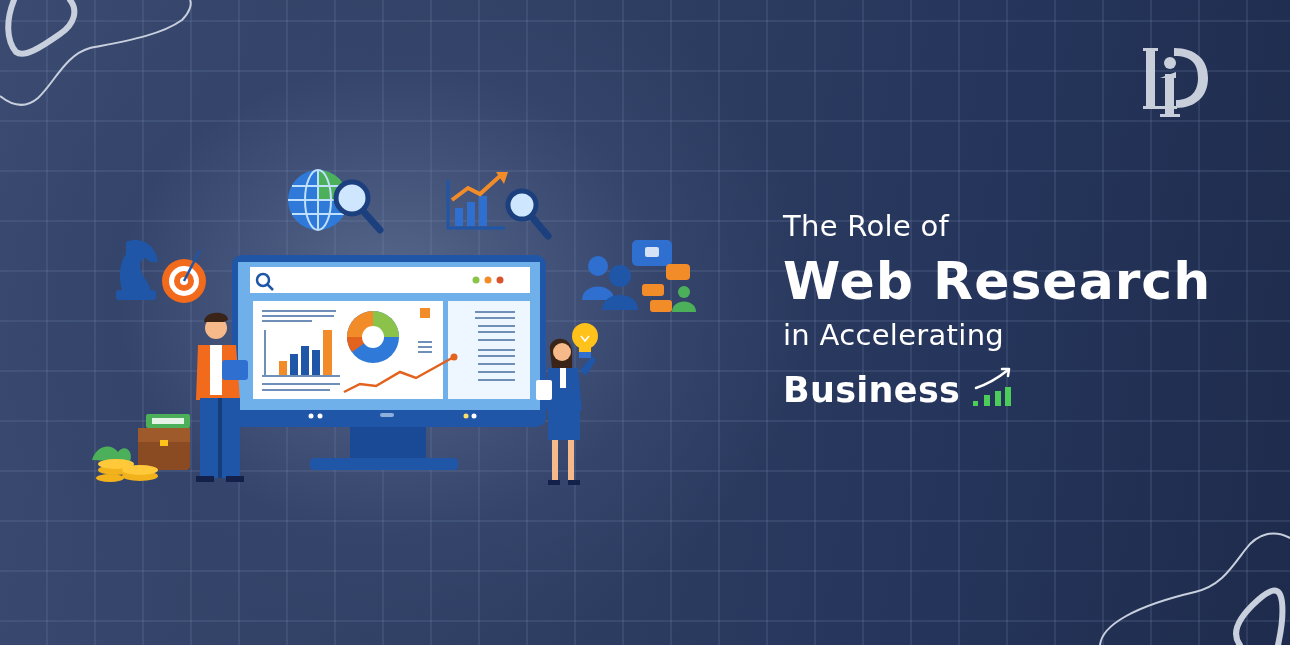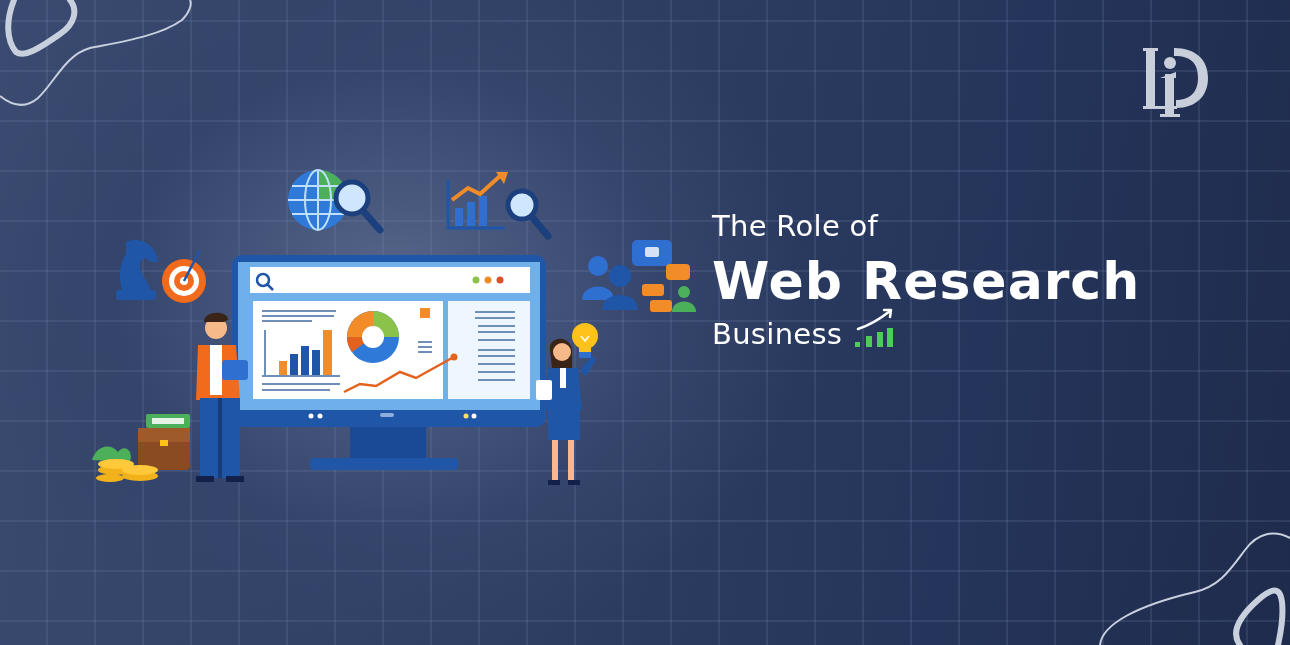--- a/index.html
+++ b/index.html
@@ -5,25 +5,25 @@
   html,body{margin:0;padding:0;}
   body{width:1290px;height:645px;overflow:hidden;font-family:"DejaVu Sans","Liberation Sans",sans-serif;}
   .banner{position:relative;width:1290px;height:645px;overflow:hidden;
     background:radial-gradient(ellipse 420px 360px at 390px 300px,#5a6a8c 0%,#44547a 35%,#34446a 65%,rgba(52,68,106,0) 100%),
                linear-gradient(100deg,#3a4a70 0%,#2e3d62 45%,#25345a 75%,#1e2b4c 100%);}
   .grid{position:absolute;inset:0;
     background-image:linear-gradient(to right,rgba(120,140,180,0.18) 2px,transparent 2px),
                      linear-gradient(to bottom,rgba(120,140,180,0.18) 2px,transparent 2px);
     background-size:48px 50px;background-position:-2px 20px;}
   .deco{position:absolute;}
-  .title-block{position:absolute;left:712px;top:212px;color:#ffffff;}
+  .title-block{position:absolute;left:783px;top:212px;color:#ffffff;}
   .t1{font-size:29px;font-weight:500;letter-spacing:0.3px;line-height:1;margin:0;}
   .t2{font-size:52px;font-weight:700;letter-spacing:1px;line-height:1;margin-top:14px;}
   .t3{font-size:29px;letter-spacing:0.3px;line-height:1;margin-top:14px;}
-  .t4{font-size:29px;letter-spacing:0.3px;line-height:1;display:flex;align-items:flex-end;}
+  .t4{font-size:35px;letter-spacing:0.3px;line-height:1;margin-top:16px;display:flex;align-items:flex-end;font-weight:bold;}
   .growth{margin-left:12px;}
   .logo{position:absolute;left:1140px;top:42px;}
   .illus{position:absolute;left:0;top:0;}
 </style>
 </head>
 <body>
 
 <div class="banner">
   <div class="grid"></div>
 
@@ -203,20 +203,21 @@
       <ellipse cx="116" cy="464" rx="18" ry="5" fill="#ffc93a"></ellipse>
       <ellipse cx="140" cy="476" rx="18" ry="5" fill="#f2b21c"></ellipse>
       <ellipse cx="140" cy="470" rx="18" ry="5" fill="#ffc93a"></ellipse>
       <ellipse cx="110" cy="478" rx="14" ry="4" fill="#f2b21c"></ellipse>
     </g>
   </svg>
 
   <div class="title-block">
     <div class="t1">The Role of</div>
     <div class="t2">Web Research</div>
+    <div class="t3">in Accelerating</div>
     <div class="t4">
       <span>Business</span>
       <svg class="growth" width="44" height="42" viewBox="0 0 44 42">
         <path d="M4 22 C16 18 26 12 36 4" fill="none" stroke="#ffffff" stroke-width="2.5" stroke-linecap="round"></path>
         <path d="M30 3 L37 3 L36 10" fill="none" stroke="#ffffff" stroke-width="2.5" stroke-linecap="round" stroke-linejoin="round"></path>
         <rect x="1" y="35" width="5" height="5" fill="#4ccd5a"></rect>
         <rect x="12" y="29" width="6" height="11" fill="#4ccd5a"></rect>
         <rect x="23" y="25" width="6" height="15" fill="#4ccd5a"></rect>
         <rect x="33" y="21" width="6" height="19" fill="#4ccd5a"></rect>
       </svg>

